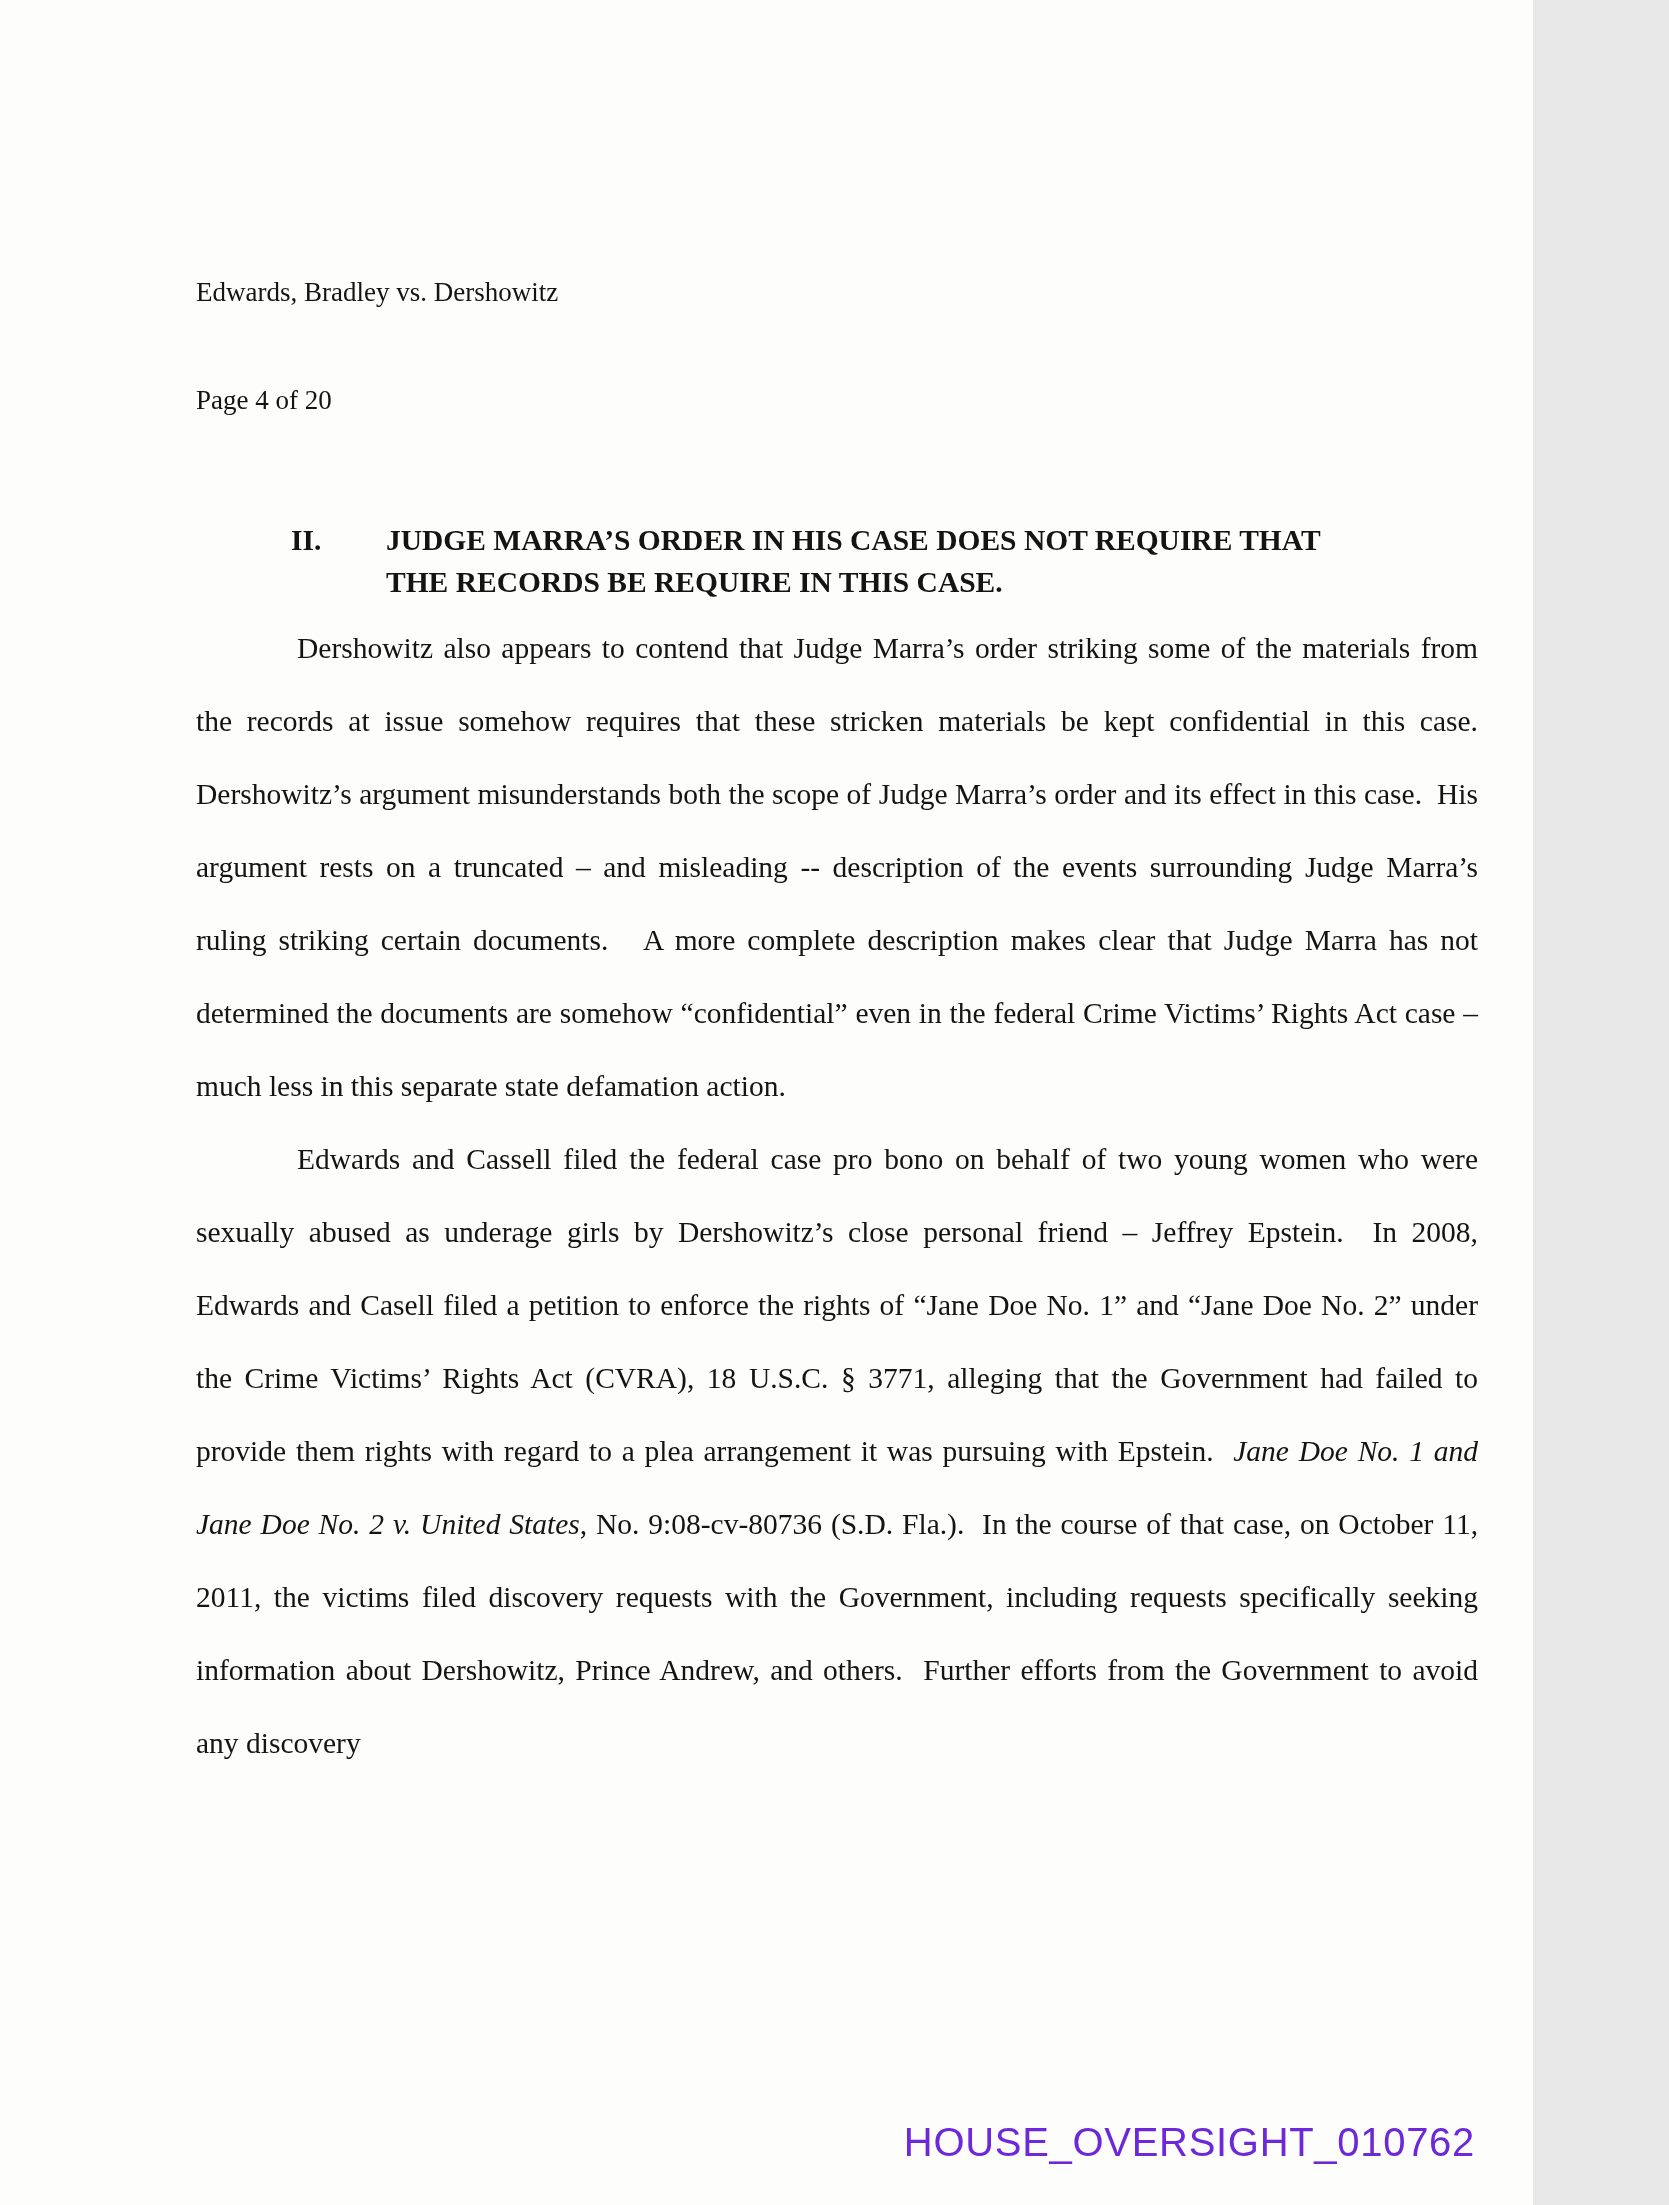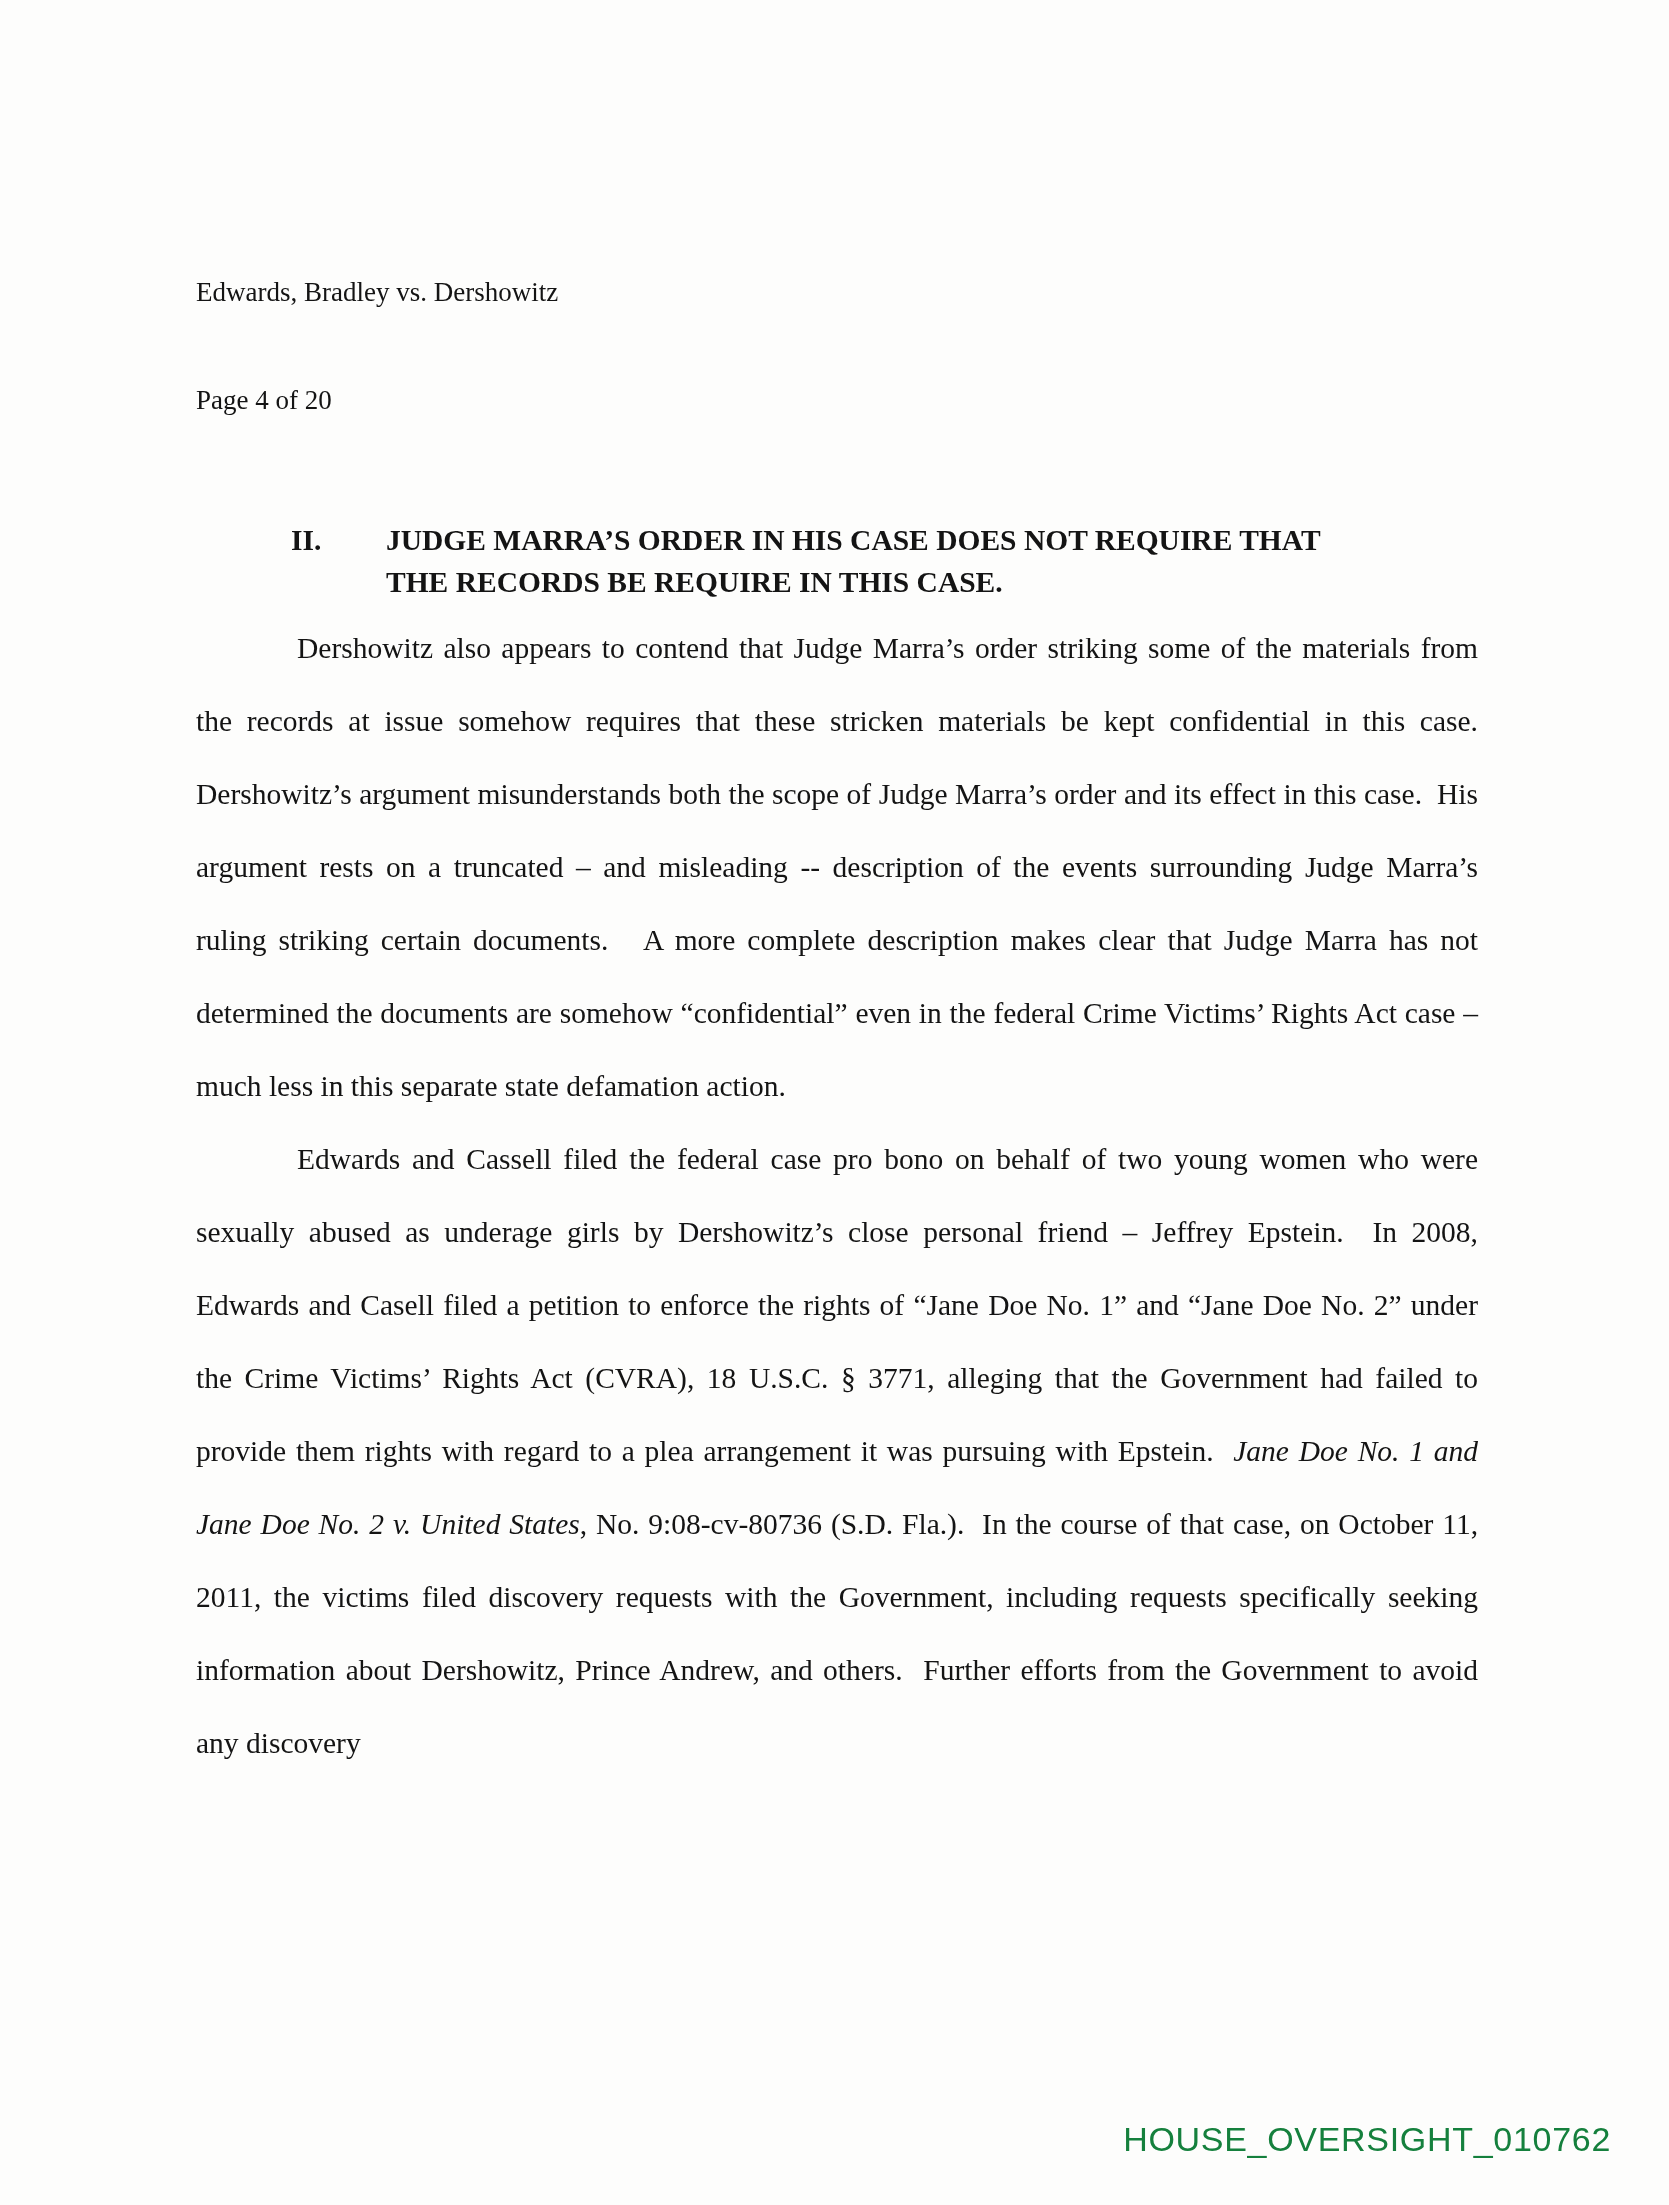--- a/index.html
+++ b/index.html
@@ -4,21 +4,21 @@
 <style>
   html, body {
     margin: 0;
     padding: 0;
     width: 1669px;
     height: 2205px;
     background: #e8e8e8;
   }
   .page {
     position: relative;
-    width: 1669px;
+    width: 1533px;
     height: 2205px;
     background: #fdfdfc;
     overflow: hidden;
     font-family: "Liberation Serif", "DejaVu Serif", serif;
     color: #141414;
   }
   .content {
     position: absolute;
     left: 196px;
     top: 202px;
@@ -50,23 +50,23 @@
     line-height: 42px;
   }
   .hnum { flex: 0 0 95px; width: 95px; }
   .htext { flex: 1; }
   .hl { display: block; }
   .footer {
     position: absolute;
     top: 2120px;
     right: 58px;
     font-family: "Liberation Sans", "DejaVu Sans", sans-serif;
-    font-size: 34px;
+    font-size: 40px;
     letter-spacing: 0.7px;
-    color: #15803d;
+    color: #6d28d9;
   }
 </style>
 </head>
 <body>
 
 <div class="page">
   <div class="content">
 
     <div class="header">
       <div class="hline">Edwards, Bradley vs. Dershowitz</div>

